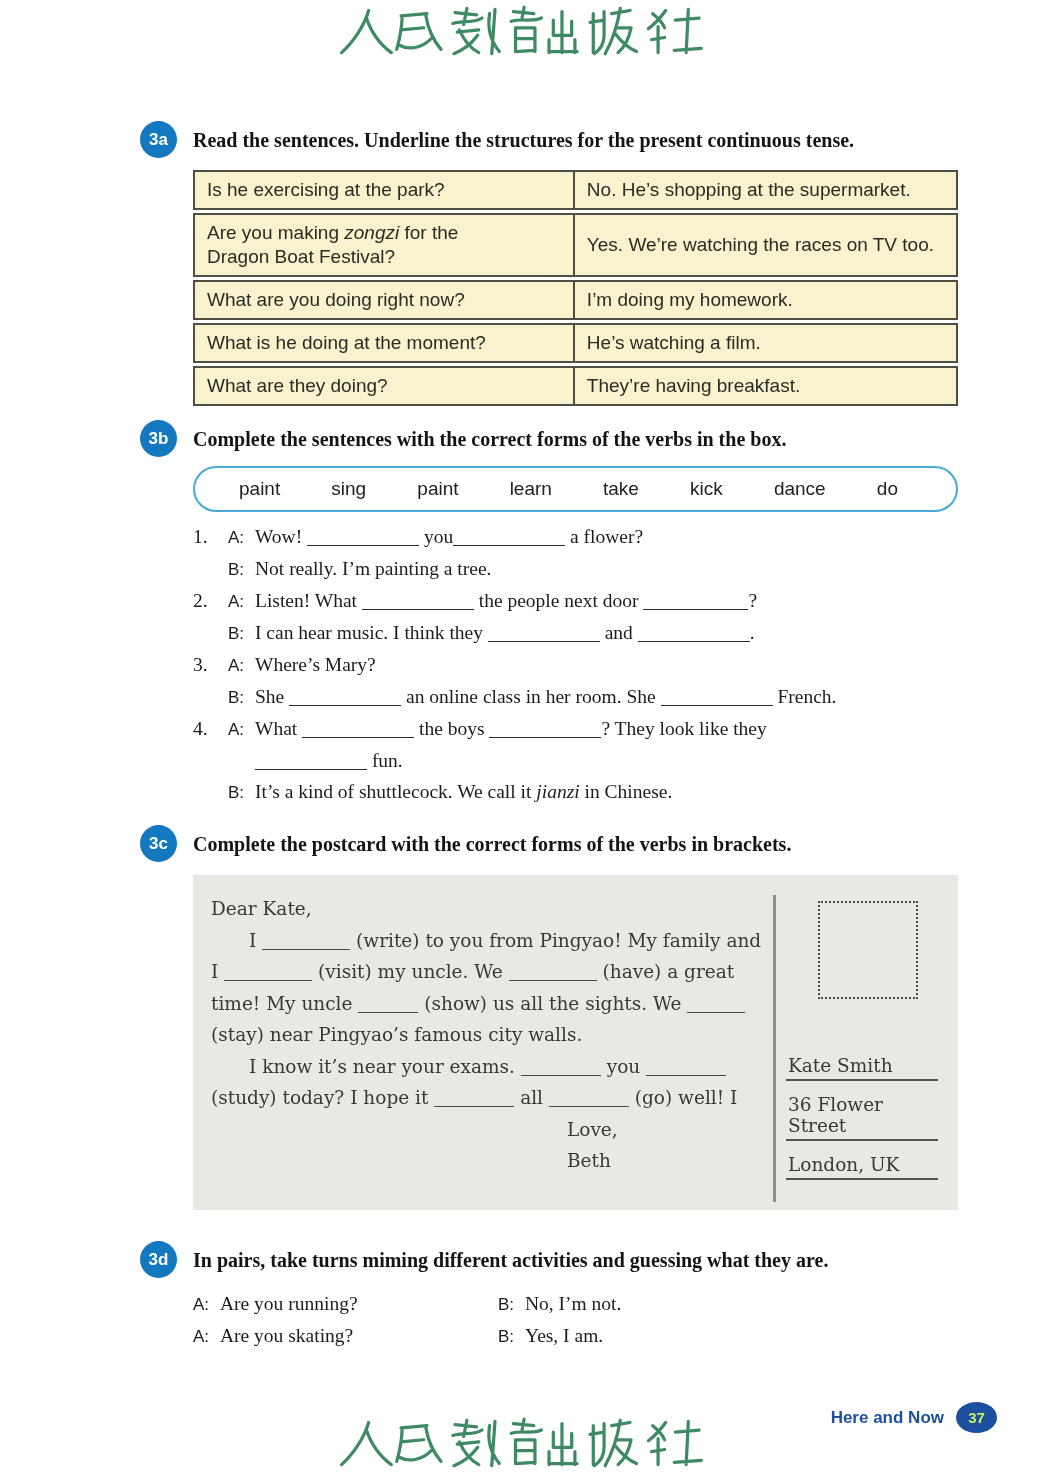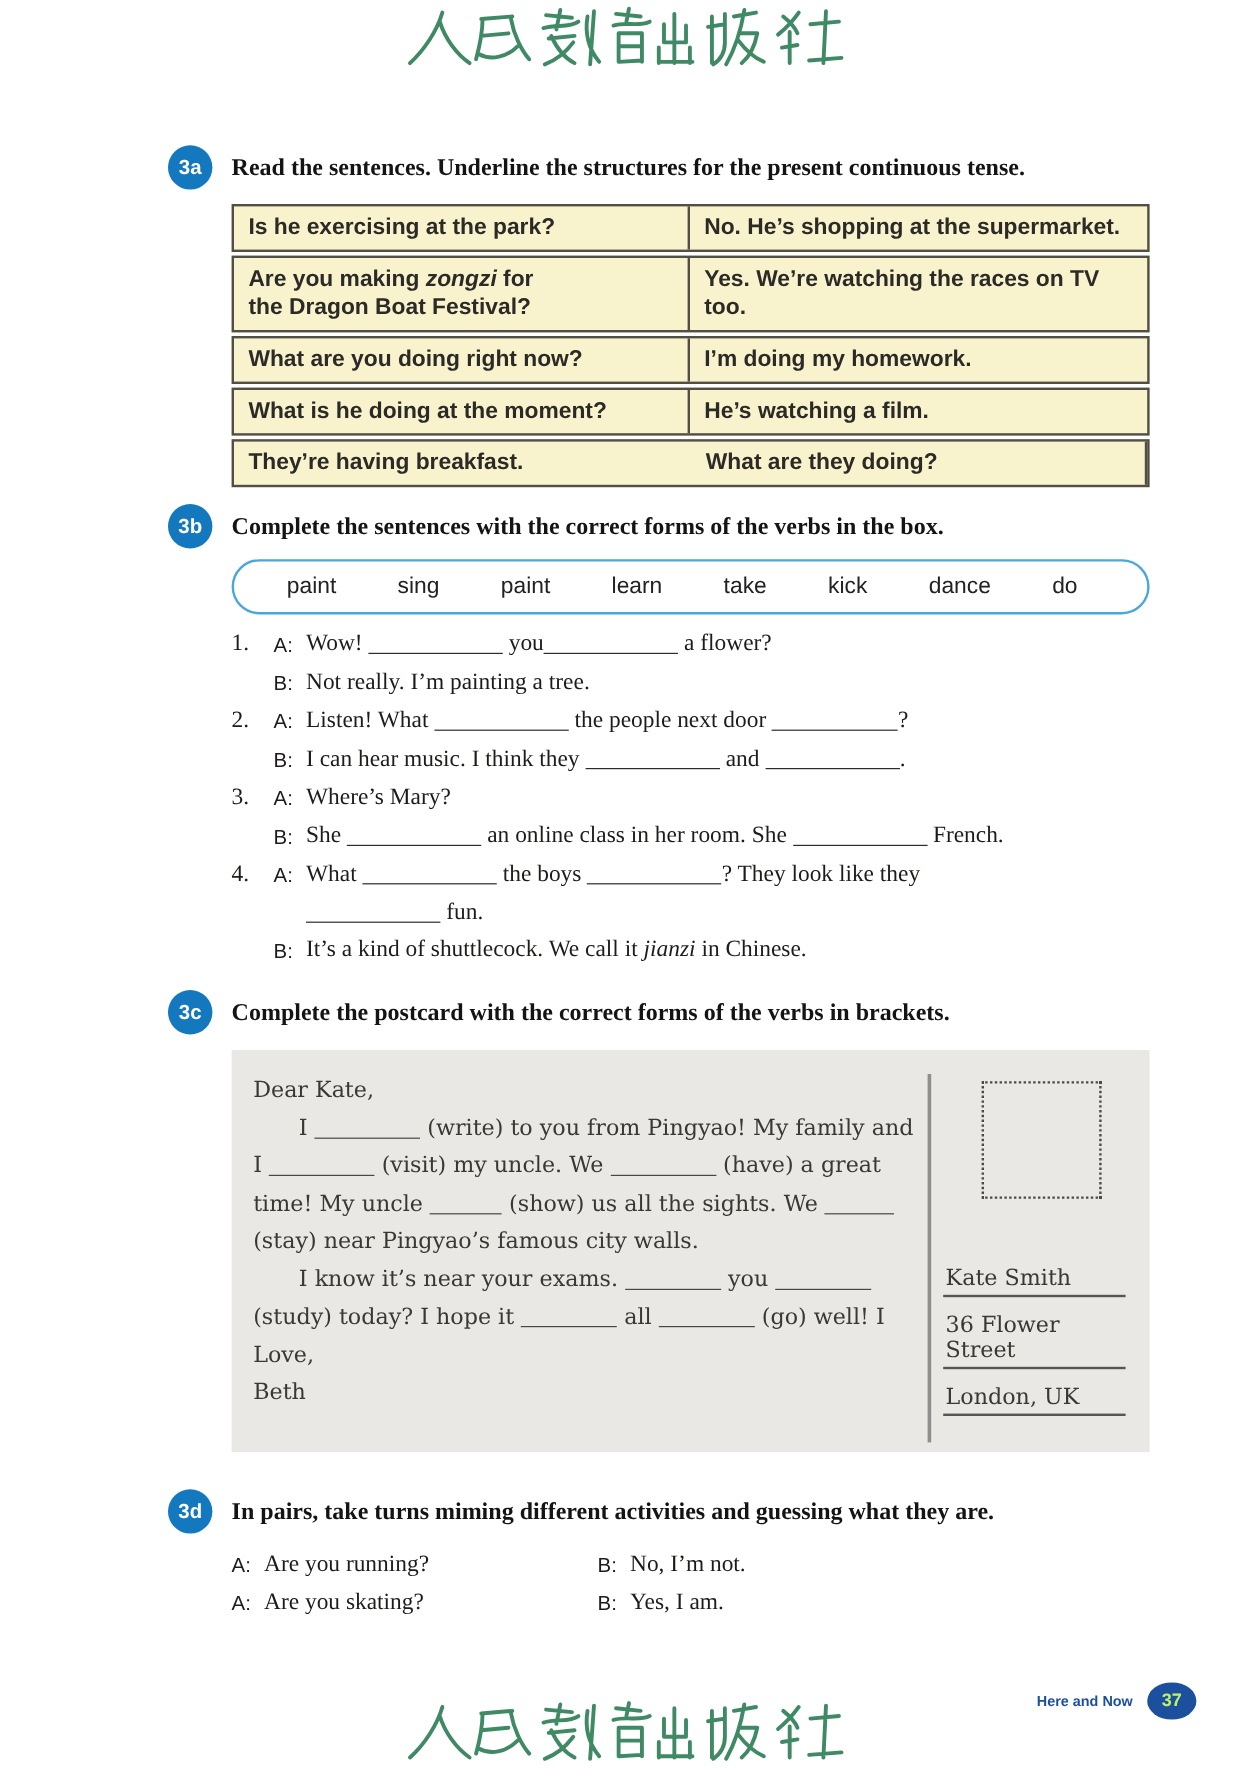--- a/index.html
+++ b/index.html
@@ -24,21 +24,21 @@
          font-family:"Liberation Sans",sans-serif;font-weight:bold;font-size:17px;
          display:flex;align-items:center;justify-content:center;}
   .instr{margin:0;padding-left:53px;font-weight:bold;font-size:20px;line-height:32px;color:#141414;}
   .sec-body{margin-left:53px;width:765px;}
 
   
   .qa-table{margin-top:14px;}
   .qa-row{display:flex;background:var(--table-bg,#f8f2cd);
           border:2px solid var(--table-border,#514f45);margin-bottom:3px;}
   .qa-cell{font-family:"Liberation Sans",sans-serif;font-size:19px;line-height:24px;
-           color:#2b2a26;padding:6px 12px;display:flex;flex-direction:column;justify-content:center;font-weight:bold;}
+           color:#2b2a26;padding:6px 12px;display:flex;flex-direction:column;justify-content:center;}
   .qa-q{width:46.5%;border-right:2px solid var(--table-border,#514f45);}
   .qa-a{flex:1;}
   .qa-cell .cellwrap{display:block;}
 
   
   .verb-box{margin-top:11px;height:46px;border:2px solid var(--verb-border,#49a8d9);
             border-radius:25px;display:flex;align-items:center;justify-content:space-between;
             padding:0 58px 0 44px;box-sizing:border-box;
             font-family:"Liberation Sans",sans-serif;font-size:19px;color:#222;}
   .ex-items{margin-top:9px;}
@@ -49,37 +49,37 @@
   .blank{display:inline-block;border-bottom:1.6px solid #2e2c28;height:14px;position:relative;top:3px;}
   .it{font-style:italic;}
 
   
   .postcard{margin-top:15px;height:335px;background:var(--postcard-bg,#e9e8e4);
             display:flex;box-sizing:border-box;padding:14px 0 4px 18px;}
   .pc-left{width:556px;flex:none;font-family:"DejaVu Serif",serif;font-size:18.5px;
            line-height:31.5px;color:#3a3833;padding-top:4px;}
   .pc-line.indent{text-indent:38px;}
   .pc-left .blank{border-bottom-color:#4a4742;}
-  .pc-sign{}
+  .pc-sign{margin-left:356px;}
   .pc-divider{width:3px;background:#8e8e8e;margin:6px 0 4px 6px;flex:none;}
   .pc-right{flex:1;position:relative;padding:0 22px 0 10px;}
   .stamp{width:96px;height:94px;border:2px dotted #4a4a4a;margin:12px 20px 0 auto;}
   .address{margin-top:56px;font-family:"DejaVu Serif",serif;font-size:18.5px;color:#3a3833;}
   .addr-line{border-bottom:2px solid #555;padding:0 0 3px 2px;margin-bottom:13px;width:150px;}
 
   
   .dlg-rows{margin-top:12px;}
   .dlg-row{display:flex;line-height:31px;font-size:19.5px;}
   .dlg-cell{display:flex;}
   .dlg-a{width:305px;flex:none;}
   .dlg-lbl{width:27px;flex:none;font-family:"Liberation Sans",sans-serif;font-size:17px;padding-top:1px;}
 
   
   .footer-right{position:absolute;top:1402px;right:46px;display:flex;align-items:center;}
-  .footer-label{font-family:"Liberation Sans",sans-serif;font-weight:bold;font-size:12px;
+  .footer-label{font-family:"Liberation Sans",sans-serif;font-weight:bold;font-size:17px;
                 color:var(--footer-navy,#1d4f9f);}
   .pageno{margin-left:12px;width:41px;height:31px;border-radius:50%;
           background:var(--footer-navy,#1d4b99);color:#bef264;text-align:center;line-height:31px;
           font-family:"Liberation Sans",sans-serif;font-weight:bold;font-size:15px;}
 </style>
 </head>
 <body>
 
 <div class="page" style="--title-blue: #0e86d3; --badge-blue: #1478be; --footer-navy: #1d4f9f; --table-bg: #f8f2cd; --table-border: #514f45; --verb-border: #49a8d9; --postcard-bg: #e9e8e4;">
 
@@ -127,25 +127,25 @@
           </div>
           <div class="qa-row">
             <div class="qa-cell qa-q">
               <span class="cellwrap"><span>What is he doing at the moment?</span></span>
             </div>
             <div class="qa-cell qa-a">
               <span class="cellwrap"><span>He’s watching a film.</span></span>
             </div>
           </div>
           <div class="qa-row">
+            <div class="qa-cell qa-q">
+              <span class="cellwrap"><span>What are they doing?</span></span>
+            </div>
             <div class="qa-cell qa-a">
               <span class="cellwrap"><span>They’re having breakfast.</span></span>
-            </div>
-            <div class="qa-cell qa-q">
-              <span class="cellwrap"><span>What are they doing?</span></span>
             </div>
           </div>
         </div>
     </div>
   </section>
 
   <section class="sec sec-b">
     <span class="badge">3b</span>
     <p class="instr">Complete the sentences with the correct forms of the verbs in the box.</p>
     <div class="sec-body">

